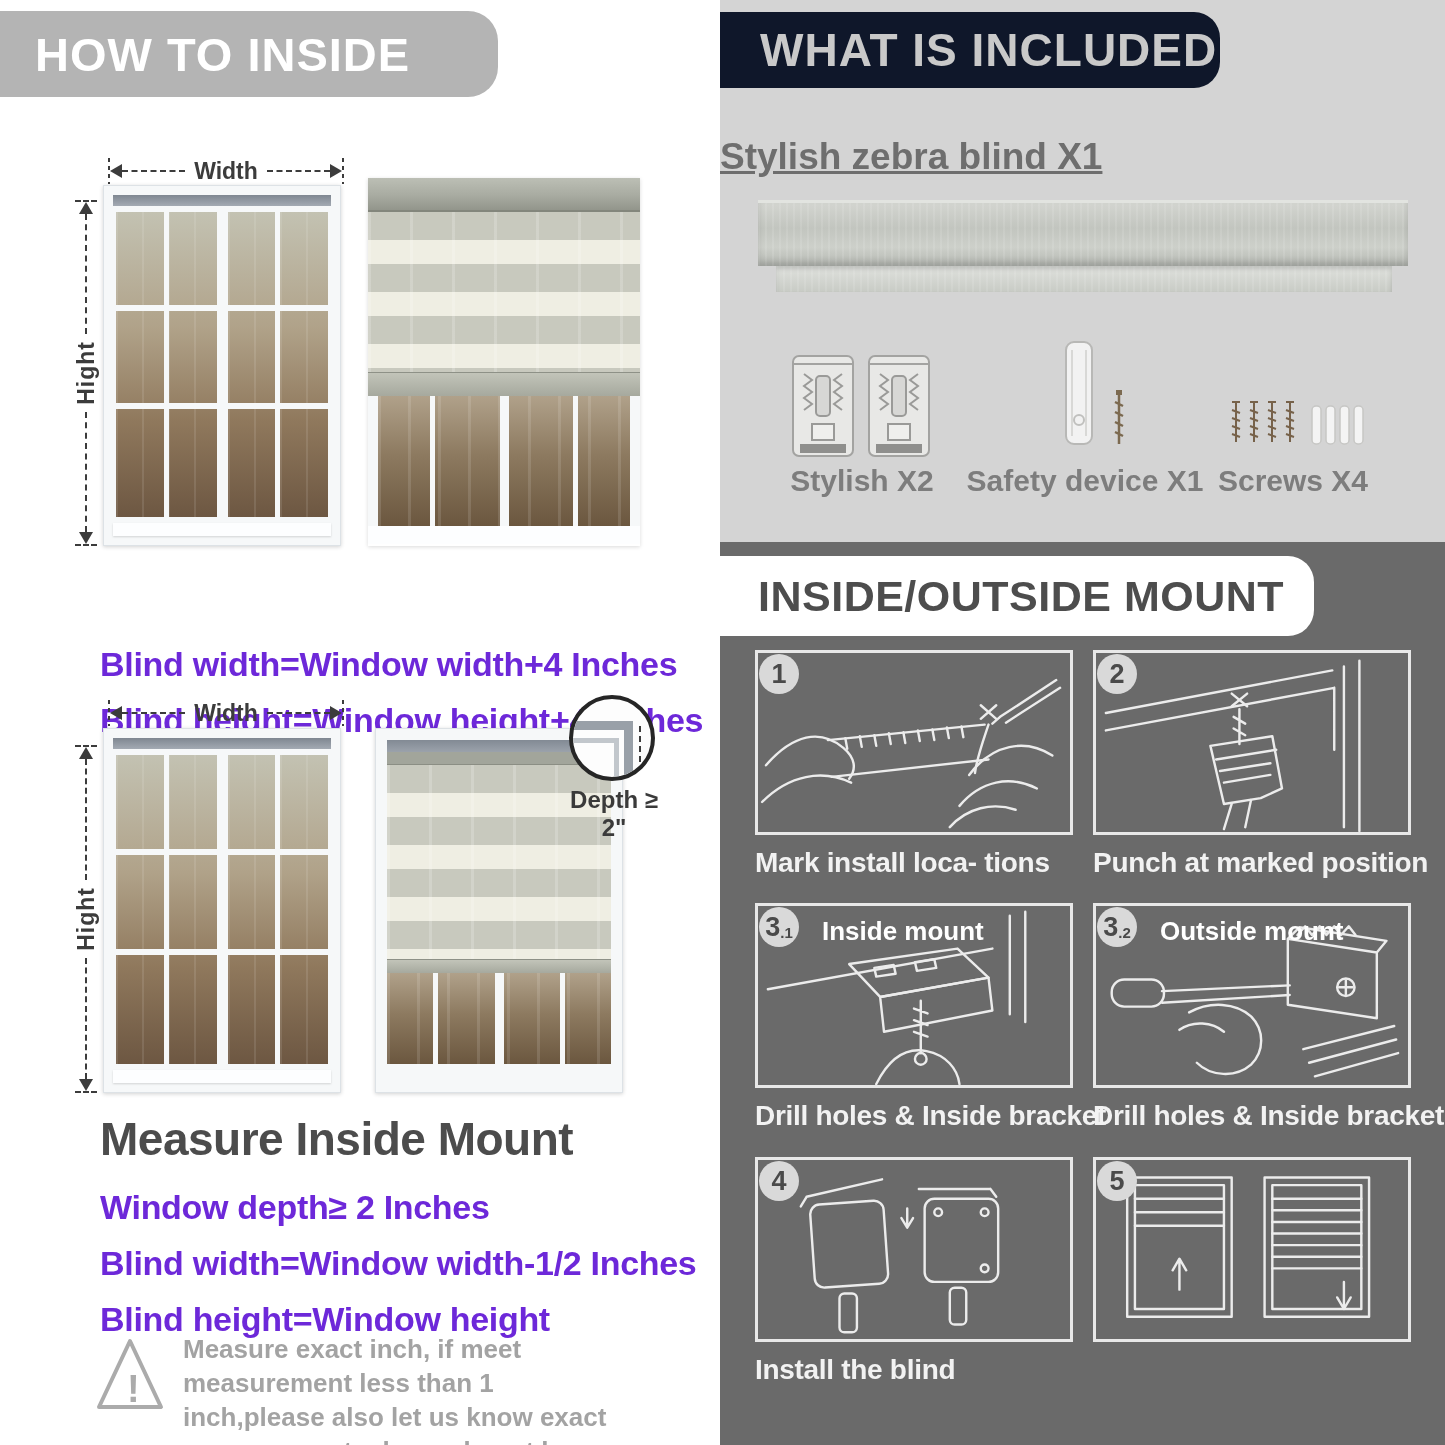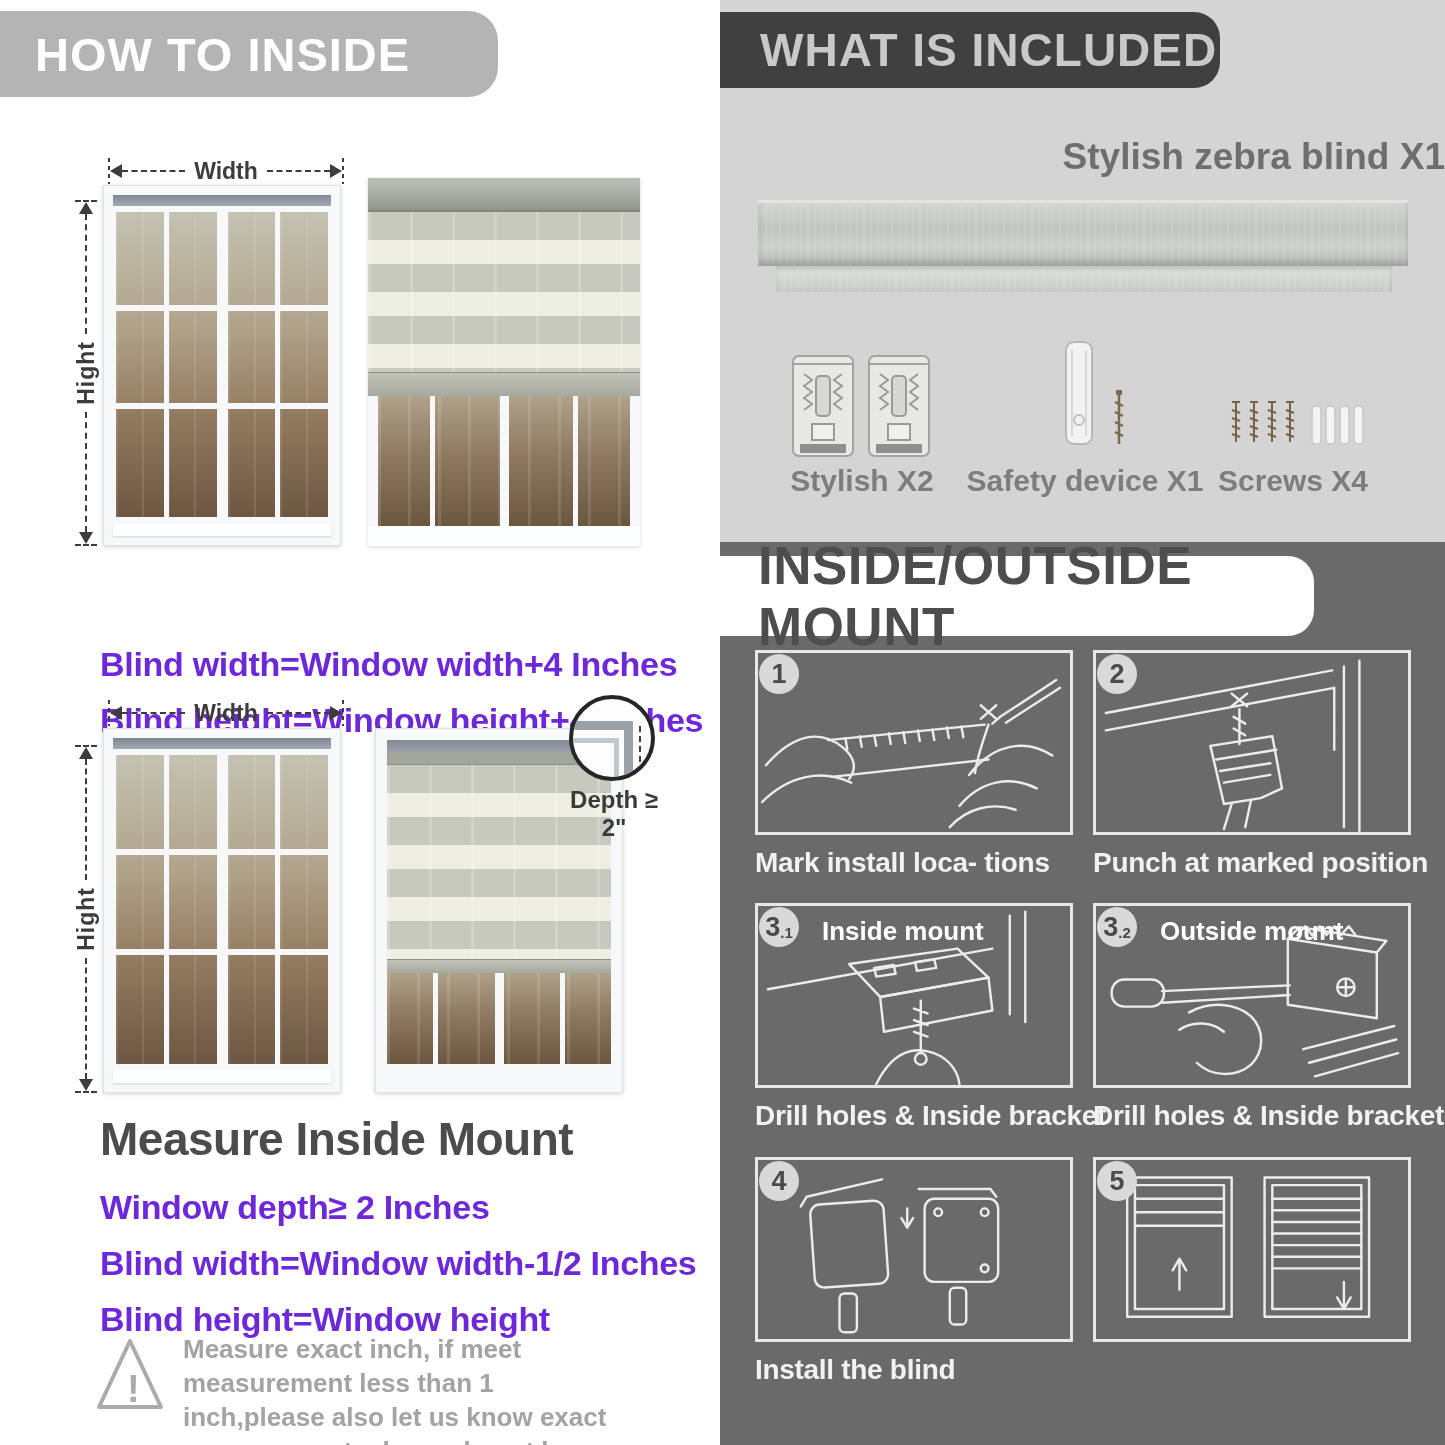--- a/index.html
+++ b/index.html
@@ -87,43 +87,43 @@
 
   .sec-title{position:absolute;font-weight:bold;font-size:46px;color:#4c4c4c;letter-spacing:-0.5px;}
   .sec-line{position:absolute;font-weight:bold;font-size:34px;color:#6d28d9;letter-spacing:-0.3px;}
 
   .warn-icon{position:absolute;}
   .warn-mark{position:absolute;color:#ababab;font-weight:bold;font-size:38px;}
   .warn-text{position:absolute;font-weight:bold;font-size:26px;line-height:34px;color:#a3a3a3;}
 
   
   .panel-top{position:absolute;left:720px;top:0;width:725px;height:542px;background:#d4d4d4;}
-  .included-banner{position:absolute;left:720px;top:12px;width:500px;height:76px;background:#404040;
+  .included-banner{position:absolute;left:720px;top:12px;width:500px;height:76px;background:#0f172a;
     border-radius:0 26px 26px 0;display:flex;align-items:center;padding-left:40px;}
   .included-banner span{color:#c9c9c9;font-weight:bold;font-size:46px;letter-spacing:1px;}
-  .product-label{position:absolute;left:720px;top:136px;width:725px;text-align:right;
-    font-weight:bold;font-size:37px;color:#6e6e6e;}
+  .product-label{position:absolute;left:720px;top:136px;width:725px;text-align:left;
+    font-weight:bold;font-size:37px;color:#6e6e6e;text-decoration:underline;}
   .headrail-main{position:absolute;left:758px;top:200px;width:650px;height:66px;
     border-top:3px solid #e2e4e0;
     background:
       repeating-linear-gradient(90deg,rgba(255,255,255,.10) 0 2px,transparent 2px 7px),
       linear-gradient(180deg,#d3d5d0 0%,#c2c5bf 40%,#cdd0ca 70%,#b4b7b1 100%);
     box-shadow:inset 0 -4px 6px rgba(0,0,0,.14);}
   .headrail-lip{position:absolute;left:776px;top:266px;width:616px;height:26px;
     background:
       repeating-linear-gradient(90deg,rgba(255,255,255,.10) 0 2px,transparent 2px 7px),
       linear-gradient(180deg,#dfe1dd 0%,#c8cbc5 100%);
     box-shadow:inset 0 3px 4px rgba(0,0,0,.15);}
   .item-graphic{position:absolute;}
   .item-label{position:absolute;top:464px;font-weight:bold;font-size:30px;color:#7d7d7d;text-align:center;}
 
   .panel-bottom{position:absolute;left:720px;top:542px;width:725px;height:903px;background:#6a6a6a;}
   .mount-banner{position:absolute;left:720px;top:556px;width:594px;height:80px;background:#ffffff;
     border-radius:0 26px 26px 0;display:flex;align-items:center;padding-left:38px;}
-  .mount-banner span{color:#4d4d4d;font-weight:bold;font-size:53px;letter-spacing:0.5px;}
+  .mount-banner span{color:#4d4d4d;font-weight:bold;font-size:43px;letter-spacing:0.5px;}
 
   .step-wrap{position:absolute;width:318px;}
   .step-card{position:relative;height:185px;border:3px solid #e8e8e8;overflow:hidden;}
   .step-card svg{position:absolute;left:0;top:0;width:100%;height:100%;}
   .badge{position:absolute;left:1px;top:1px;width:40px;height:40px;border-radius:50%;background:#d9d9d9;
     display:flex;align-items:center;justify-content:center;z-index:2;color:#4a4a4a;font-weight:bold;}
   .badge .n{font-size:27px;}
   .badge .s{font-size:15px;margin-top:10px;}
   .step-title{position:absolute;left:64px;top:10px;color:#ffffff;font-weight:bold;font-size:26px;z-index:2;}
   .step-caption{margin-top:12px;font-weight:bold;font-size:28px;color:#f2f2f2;white-space:nowrap;

